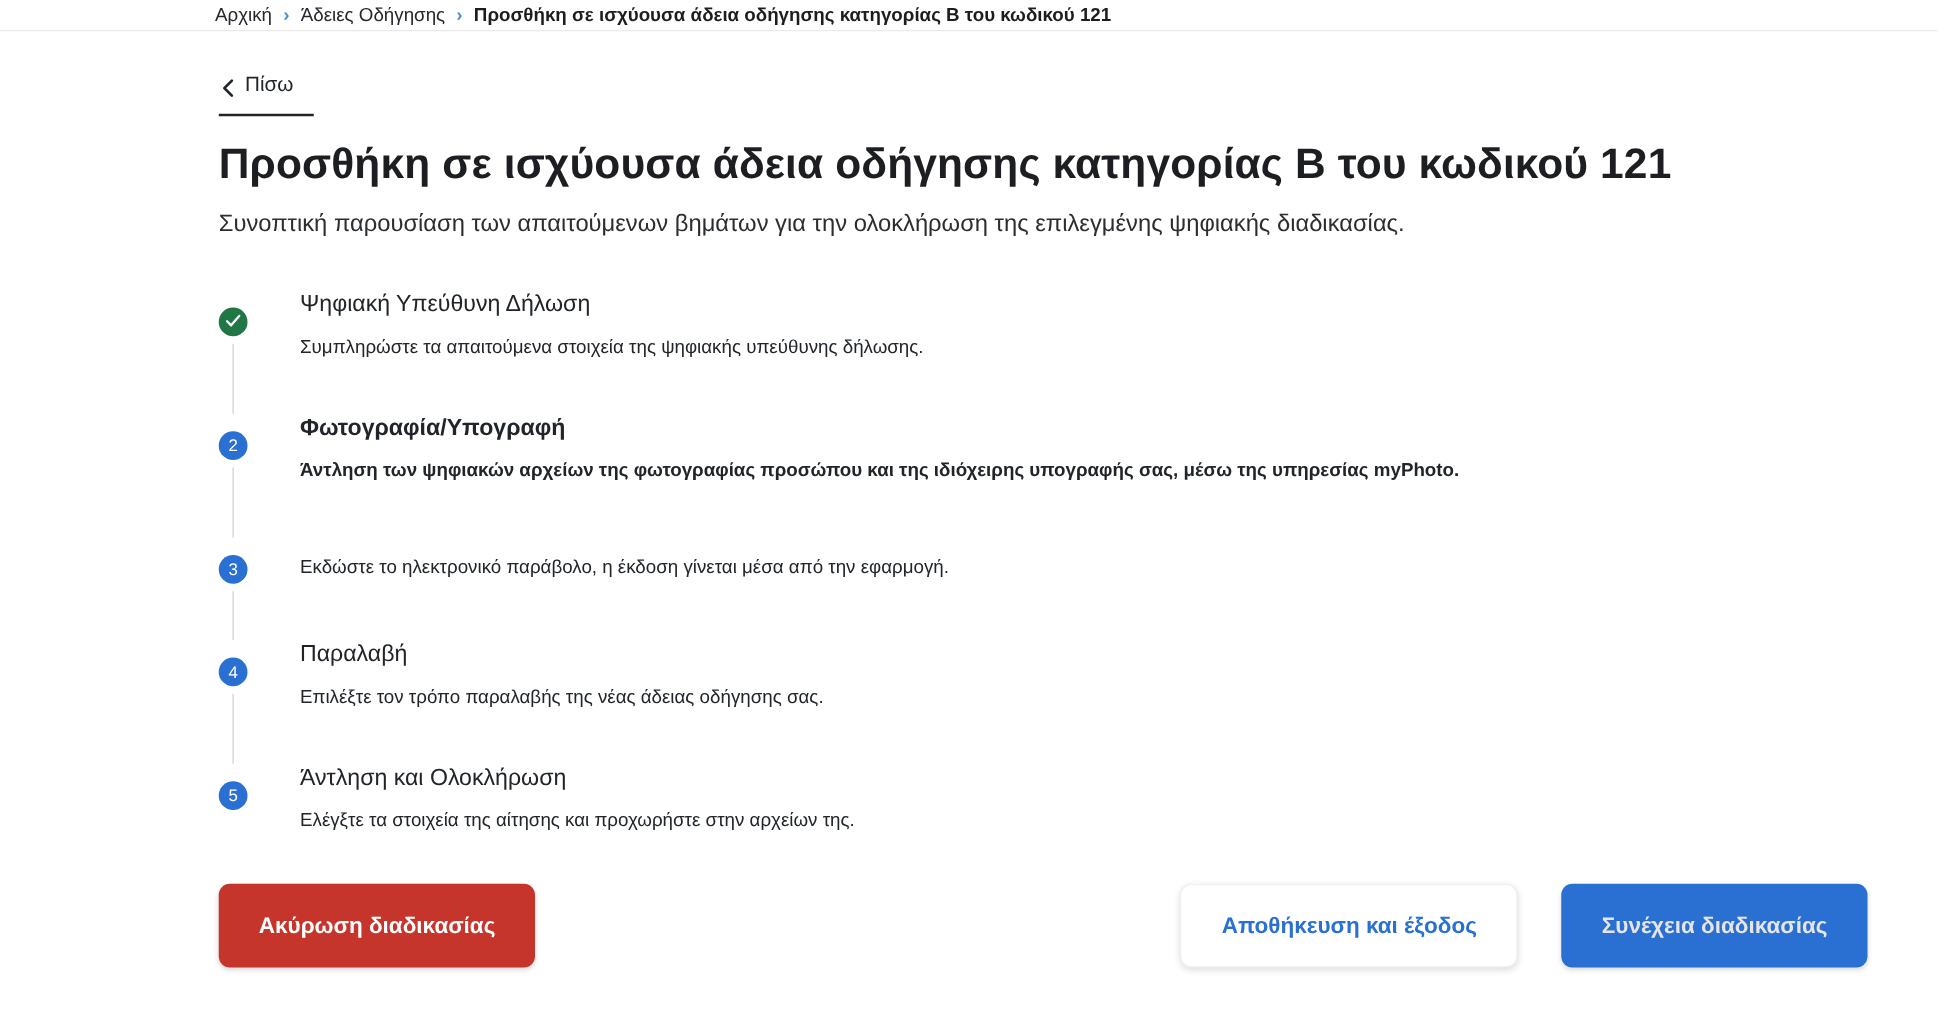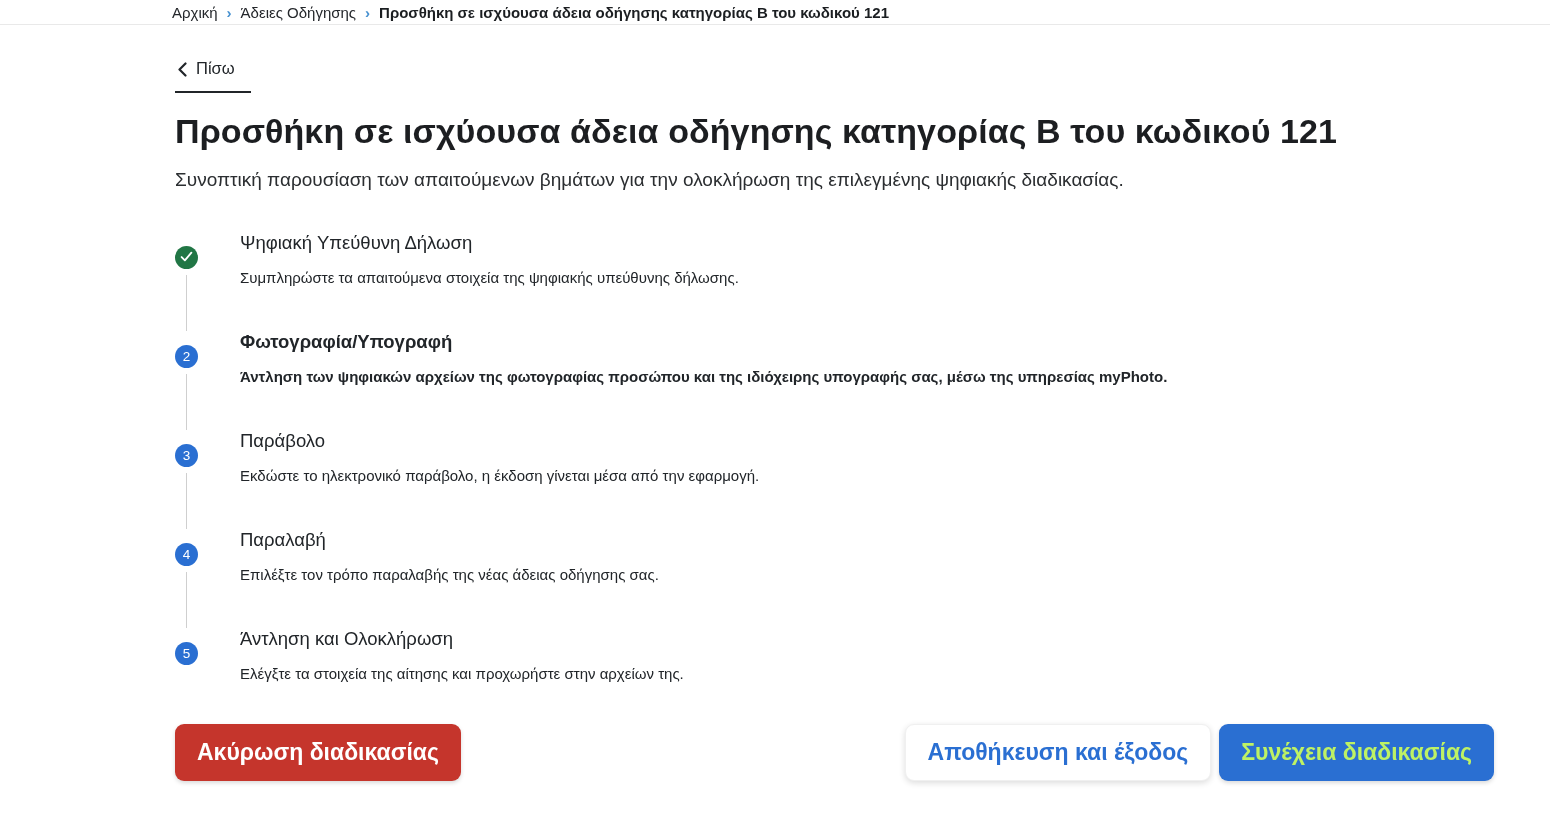--- a/index.html
+++ b/index.html
@@ -29,21 +29,21 @@
   }
   .crumb-link { color: #24272b; cursor: pointer; text-decoration: none; }
   .crumb-sep { color: #4791d0; font-size: 15px; font-weight: 700; }
   .crumb-current { color: #1b1e21; font-weight: 700; }
 
   
   .container { padding: 0 56px 0 175px; }
 
   .back-link {
     display: inline-flex;
-    align-items: center;
+    align-items: flex-end;
     gap: 9px;
     margin-top: 34px;
     padding: 0 16px 13px 2px;
     border-bottom: 2px solid #212529;
     font-size: 16.5px;
     color: #212529;
     cursor: pointer;
   }
   .back-link .chev { display: inline-flex; margin-top: 1px; }
 
@@ -96,42 +96,42 @@
   .step.current .step-title, .step.current .step-desc { font-weight: 700; }
 
   
   .footer {
     display: flex;
     justify-content: space-between;
     align-items: center;
     margin-top: 42px;
   }
   .btn {
-    height: 57px;
+    height: 67px;
     border: none;
     border-radius: 9px;
-    padding: 0 22px;
+    padding: 0 32px;
     font-family: "Liberation Sans", sans-serif;
-    font-size: 23px;
+    font-size: 18px;
     font-weight: 700;
     display: inline-flex;
     align-items: center;
     justify-content: center;
     cursor: pointer;
     white-space: nowrap;
   }
   .btn-danger { background: #c5352c; color: #ffffff; box-shadow: 0 2px 4px rgba(0,0,0,0.15); }
   .btn-outline {
     background: #ffffff;
     color: #2a6fd2;
     border: 1px solid #f0f0f0;
     box-shadow: 0 2px 6px rgba(0,0,0,0.14);
   }
-  .btn-primary { background: #2a6fd2; color: #bef264; box-shadow: 0 2px 4px rgba(0,0,0,0.15); }
-  .footer-right { display: flex; gap: 8px; justify-content: center; }
+  .btn-primary { background: #2a6fd2; color: #e5e5e5; box-shadow: 0 2px 4px rgba(0,0,0,0.15); margin-left: 11px; }
+  .footer-right { display: flex; gap: 24px; justify-content: center; }
 </style>
 </head>
 <body>
 
 <div class="breadcrumb-bar">
   <nav class="breadcrumb">
     <a class="crumb-link">Αρχική</a>
     <span class="crumb-sep">›</span>
     <a class="crumb-link">Άδειες Οδήγησης</a>
     <span class="crumb-sep">›</span>
@@ -176,21 +176,20 @@
       <div class="step-marker marker-pending">2</div>
       <div class="step-body">
         <div class="step-title">Φωτογραφία/Υπογραφή</div>
         <div class="step-desc">Άντληση των ψηφιακών αρχείων της φωτογραφίας προσώπου και της ιδιόχειρης υπογραφής σας, μέσω της υπηρεσίας myPhoto.</div>
       </div>
     </div>
 
     <div class="step">
       <div class="step-marker marker-pending">3</div>
       <div class="step-body">
-        <div class="step-title">Παράβολο</div>
         <div class="step-desc">Εκδώστε το ηλεκτρονικό παράβολο, η έκδοση γίνεται μέσα από την εφαρμογή.</div>
       </div>
     </div>
 
     <div class="step">
       <div class="step-marker marker-pending">4</div>
       <div class="step-body">
         <div class="step-title">Παραλαβή</div>
         <div class="step-desc">Επιλέξτε τον τρόπο παραλαβής της νέας άδειας οδήγησης σας.</div>
       </div>

